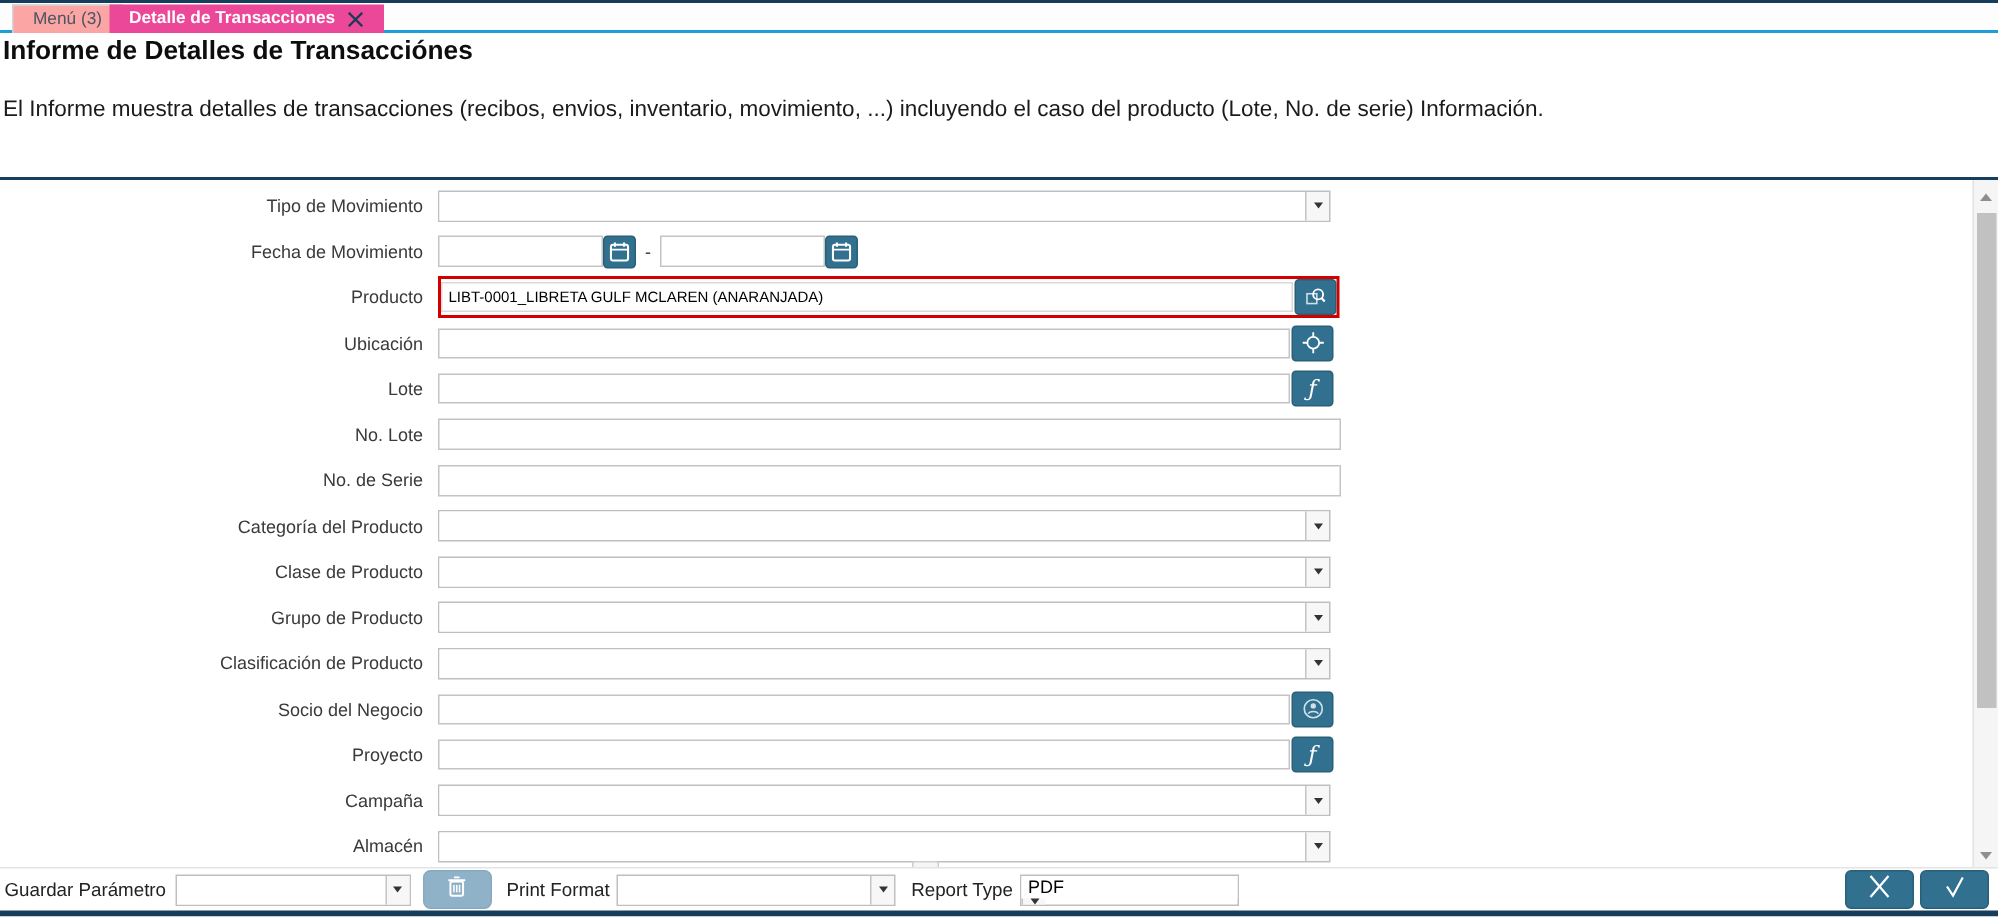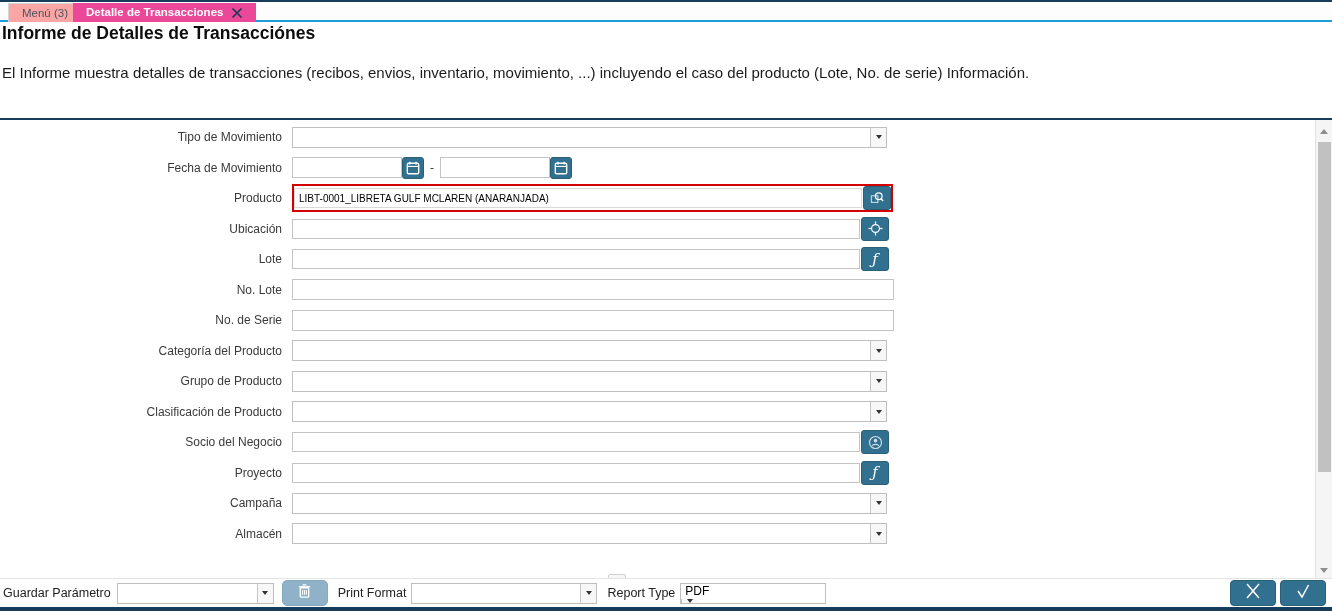--- a/index.html
+++ b/index.html
@@ -174,20 +174,29 @@
       <div class="row">
         <div class="row-label">Categoría del Producto</div>
         <div class="combo">
           <input style="">
           <div class="combo-btn">
             <span class="caret"></span>
           </div>
         </div>
       </div>
       <div class="row">
+        <div class="row-label">Clase de Producto</div>
+        <div class="combo">
+          <input style="">
+          <div class="combo-btn">
+            <span class="caret"></span>
+          </div>
+        </div>
+      </div>
+      <div class="row">
         <div class="row-label">Grupo de Producto</div>
         <div class="combo">
           <input style="">
           <div class="combo-btn">
             <span class="caret"></span>
           </div>
         </div>
       </div>
       <div class="row">
         <div class="row-label">Clasificación de Producto</div>

